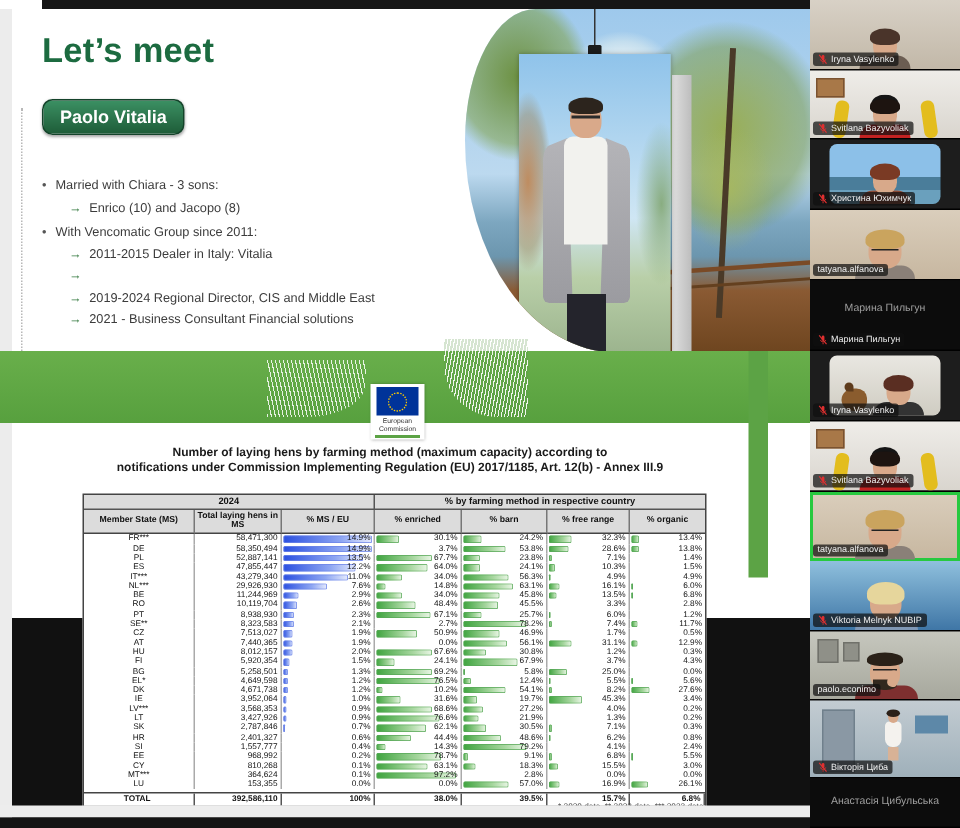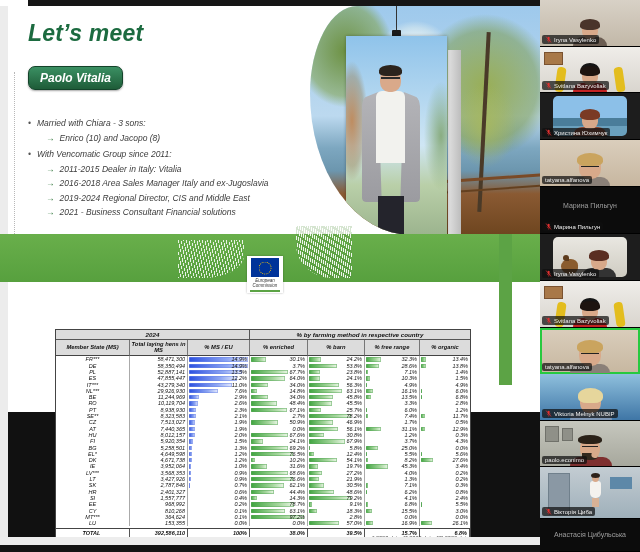--- a/index.html
+++ b/index.html
@@ -1,18 +1,18 @@
 <!DOCTYPE html>
 <html><head>
 <meta charset="utf-8">
 <style>
   html,body{margin:0;padding:0;background:#050505;}
   #app{position:relative;width:640px;height:552px;overflow:hidden;font-family:"Liberation Sans",sans-serif;background:#111;}
   
-  .left-pane{position:absolute;left:0;top:0;width:540px;height:412px;background:#ffffff;font-style:italic;}
+  .left-pane{position:absolute;left:0;top:0;width:540px;height:412px;background:#ffffff;}
   .top-bar{position:absolute;left:28px;top:0;width:512px;height:6px;background:#161616;}
   .left-gutter{position:absolute;left:0;top:6px;width:8px;height:539px;background:#ececec;}
   .dotted-edge{position:absolute;left:14px;top:72px;height:162px;width:0;border-left:1px dotted #b8b8b8;}
   .s1-title{position:absolute;left:28px;top:20px;font-size:23px;font-weight:bold;color:#1c6b40;letter-spacing:.2px;}
   .badge{position:absolute;left:28px;top:66px;padding:4px 11px;background:linear-gradient(180deg,#3b9063,#1e5c38);color:#fff;font-size:12px;font-weight:bold;border-radius:7px;border:1px solid #14432a;box-shadow:0 1px 2px rgba(0,0,0,.35);}
   .bullets{position:absolute;left:28px;top:112px;width:280px;font-size:8.5px;color:#3c3c3c;line-height:10.5px;}
   .b-main{display:flex;gap:6px;margin-top:6px;}
   .b-sub{display:flex;gap:5px;margin:4px 0 0 18px;}
   .b-dot{color:#555;}
   .b-arrow{color:#3a7d44;}
@@ -154,21 +154,20 @@
       <div class="b-main">
         <span class="b-dot">•</span>
         <span>With Vencomatic Group since 2011:</span>
       </div>
       <div class="b-sub">
         <span class="b-arrow">→</span>
         <span>2011-2015 Dealer in Italy: Vitalia</span>
       </div>
       <div class="b-sub">
         <span class="b-arrow">→</span>
-        <span>2016-2018 Area Sales Manager Italy and ex-Jugoslavia</span>
       </div>
       <div class="b-sub">
         <span class="b-arrow">→</span>
         <span>2019-2024 Regional Director, CIS and Middle East</span>
       </div>
       <div class="b-sub">
         <span class="b-arrow">→</span>
         <span>2021 - Business Consultant Financial solutions</span>
       </div>
     </div>
@@ -207,20 +206,24 @@
       <div class="ec-flag">
         <div class="ec-stars"></div>
       </div>
       <div class="ec-caption">
         <div>European</div>
         <div>Commission</div>
       </div>
       <div class="ec-underline"></div>
     </div>
 
+    <div class="tbl-title">
+      <div>Number of laying hens by farming method (maximum capacity) according to</div>
+      <div>notifications under Commission Implementing Regulation (EU) 2017/1185, Art. 12(b) - Annex III.9</div>
+    </div>
 
     <div class="tbl">
       <div class="ghead">
         <div>2024</div>
         <div>% by farming method in respective country</div>
       </div>
       <div class="grid chead">
         <div>Member State (MS)</div>
         <div>Total laying hens in MS</div>
         <div>% MS / EU</div>

